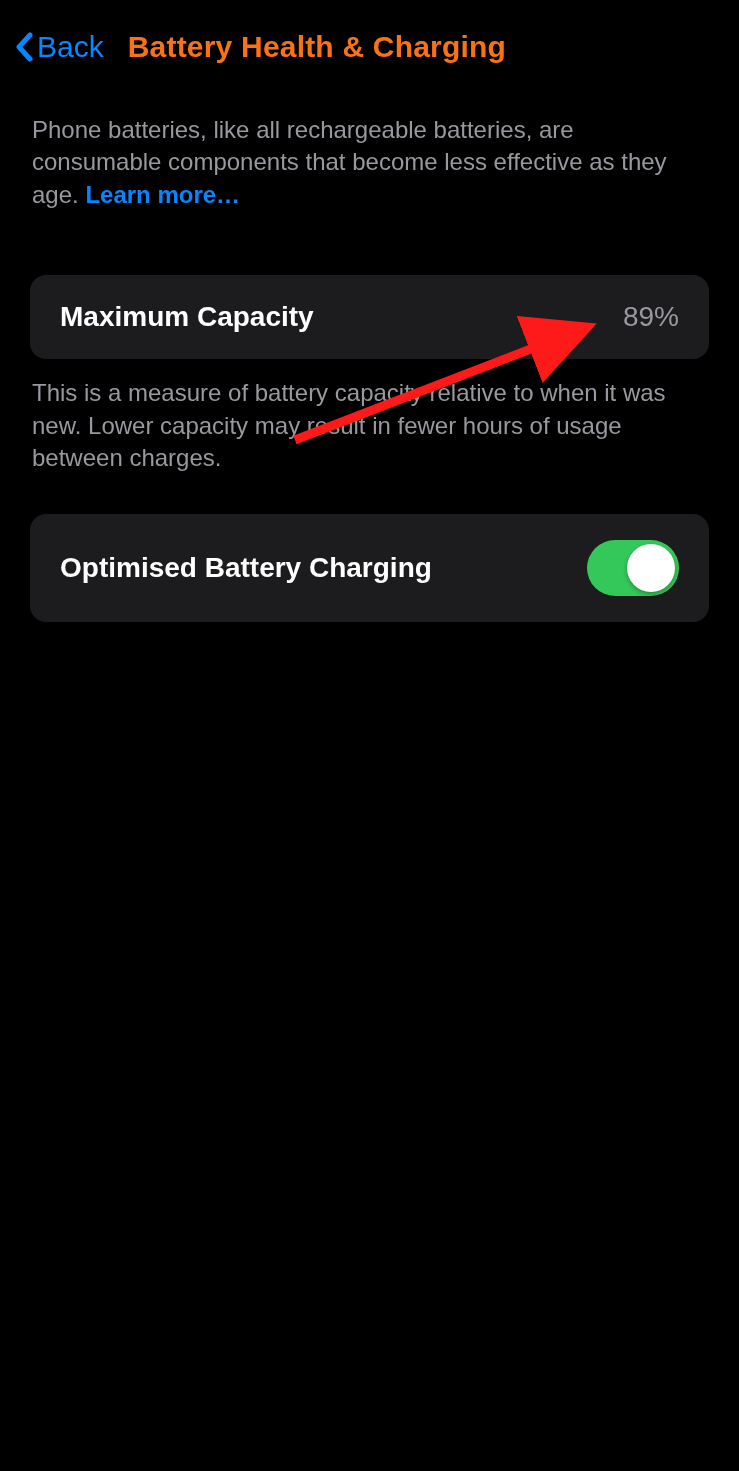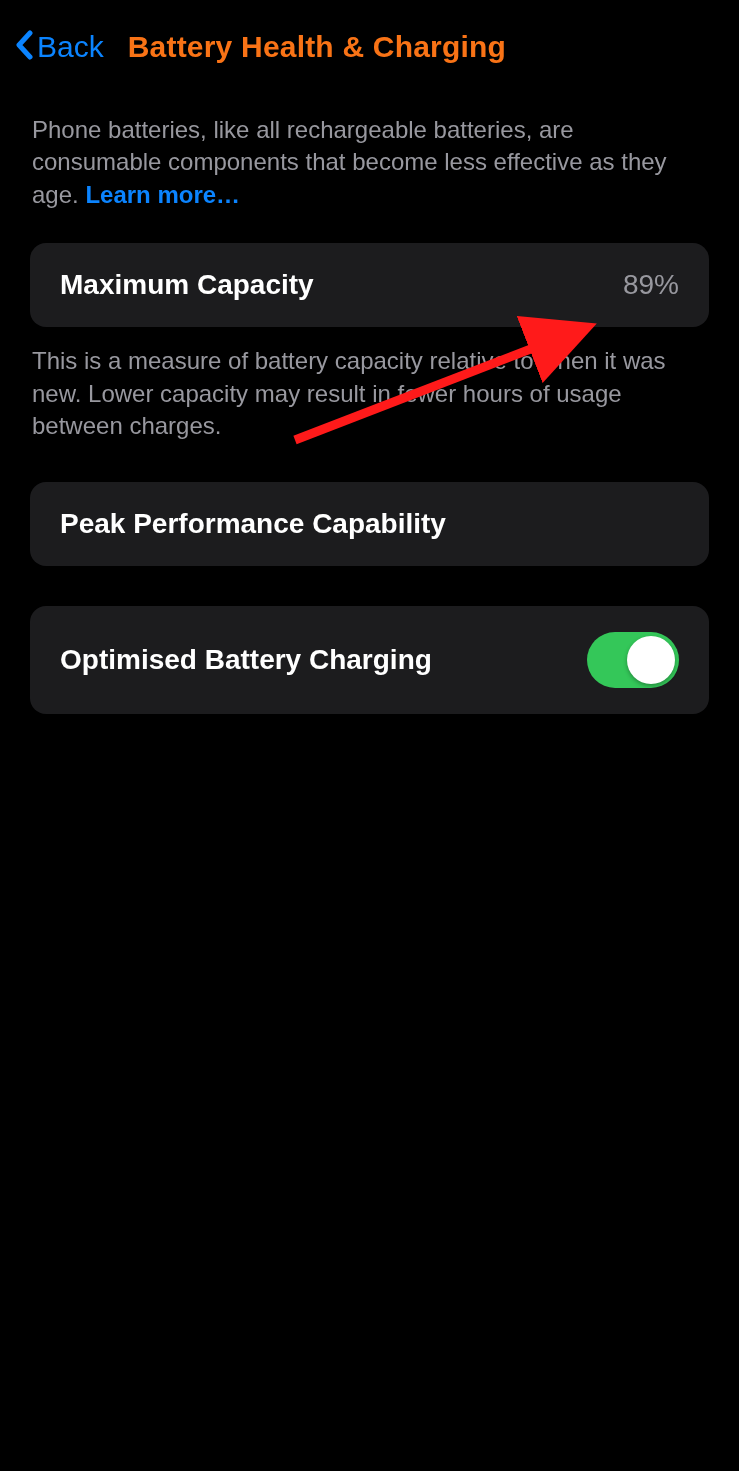--- a/index.html
+++ b/index.html
@@ -17,21 +17,21 @@
     position: relative;
   }
   .header {
     display: flex;
     align-items: center;
     padding: 30px 15px 10px 15px;
     gap: 12px;
   }
   .back-btn {
     display: flex;
-    align-items: flex-start;
+    align-items: center;
     gap: 4px;
     color: #0b84ff;
     font-size: 30px;
     font-weight: 400;
     cursor: pointer;
   }
   .back-chevron {
     width: 18px;
     height: 30px;
   }
@@ -53,21 +53,21 @@
     padding: 0 2px;
   }
   .intro .learn {
     color: #0b84ff;
     font-weight: 600;
   }
   .card {
     background: #1c1c1e;
     border-radius: 16px;
     padding: 26px 30px;
-    margin-top: 32px;
+    margin-top: 64px;
   }
   .card.tight {
     margin-top: 40px;
   }
   .row {
     display: flex;
     align-items: center;
     justify-content: space-between;
   }
   .row-label {
@@ -132,25 +132,20 @@
   </div>
 
   <div class="card">
     <div class="row">
       <div class="row-label">Maximum Capacity</div>
       <div class="row-value">89%</div>
     </div>
   </div>
   <div class="desc">This is a measure of battery capacity relative to when it was new. Lower capacity may result in fewer hours of usage between charges.</div>
 
-  <div class="card tight">
-    <div class="row">
-      <div class="row-label">Peak Performance Capability</div>
-    </div>
-  </div>
 
   <div class="card tight">
     <div class="row">
       <div class="row-label">Optimised Battery Charging</div>
       <div class="toggle">
         <div class="toggle-knob"></div>
       </div>
     </div>
   </div>
 

